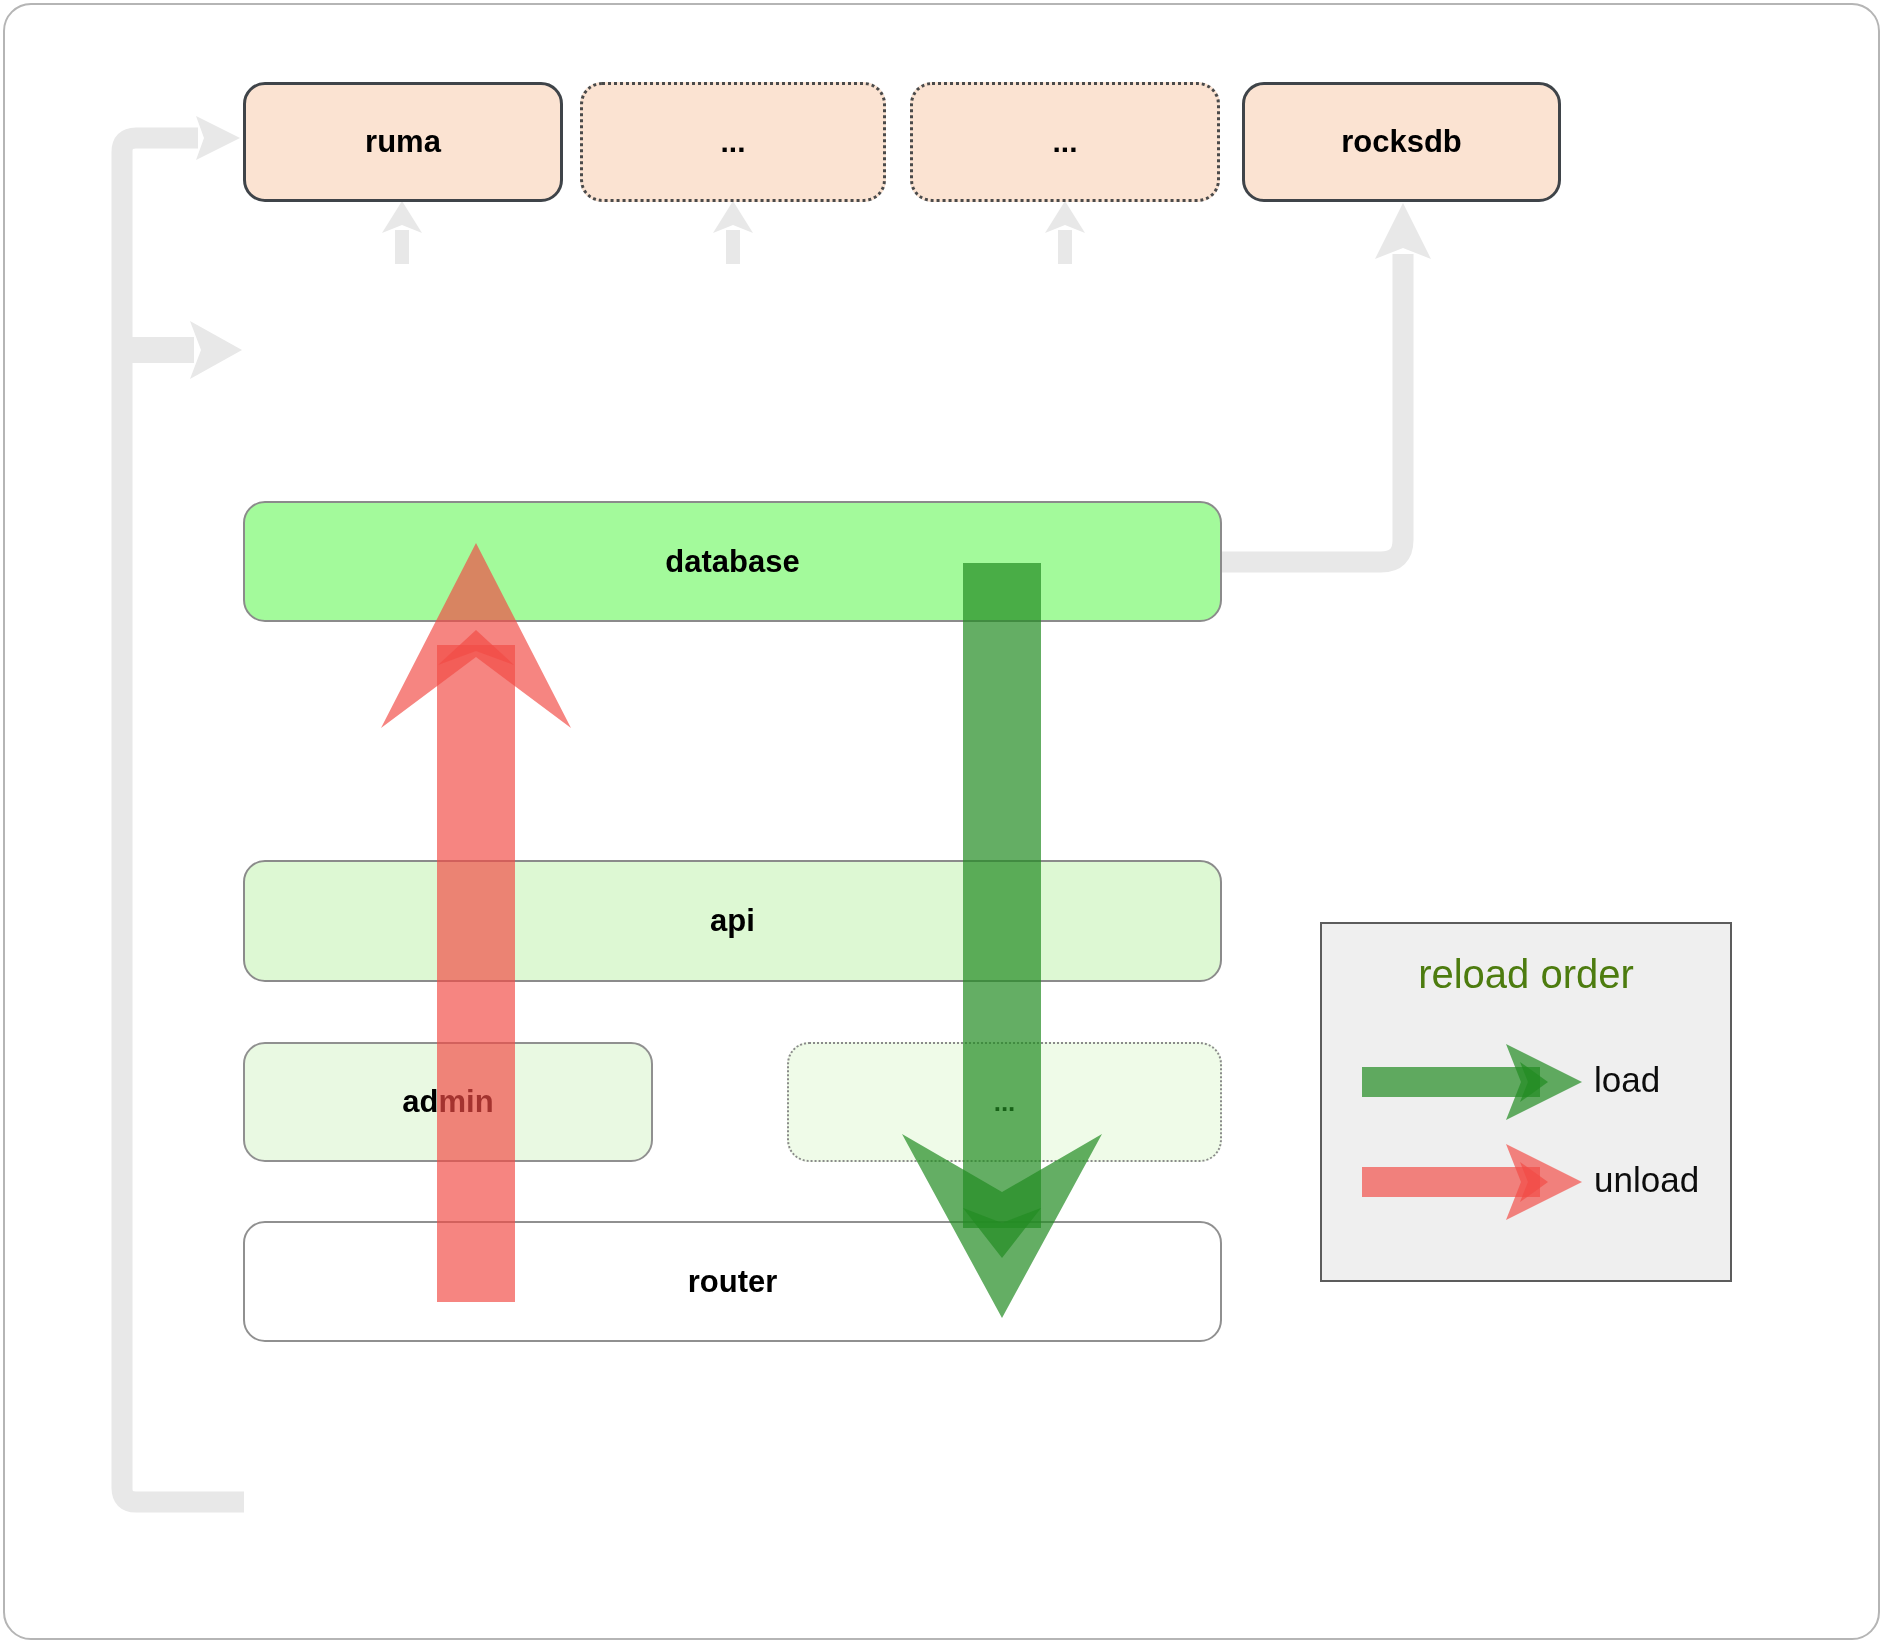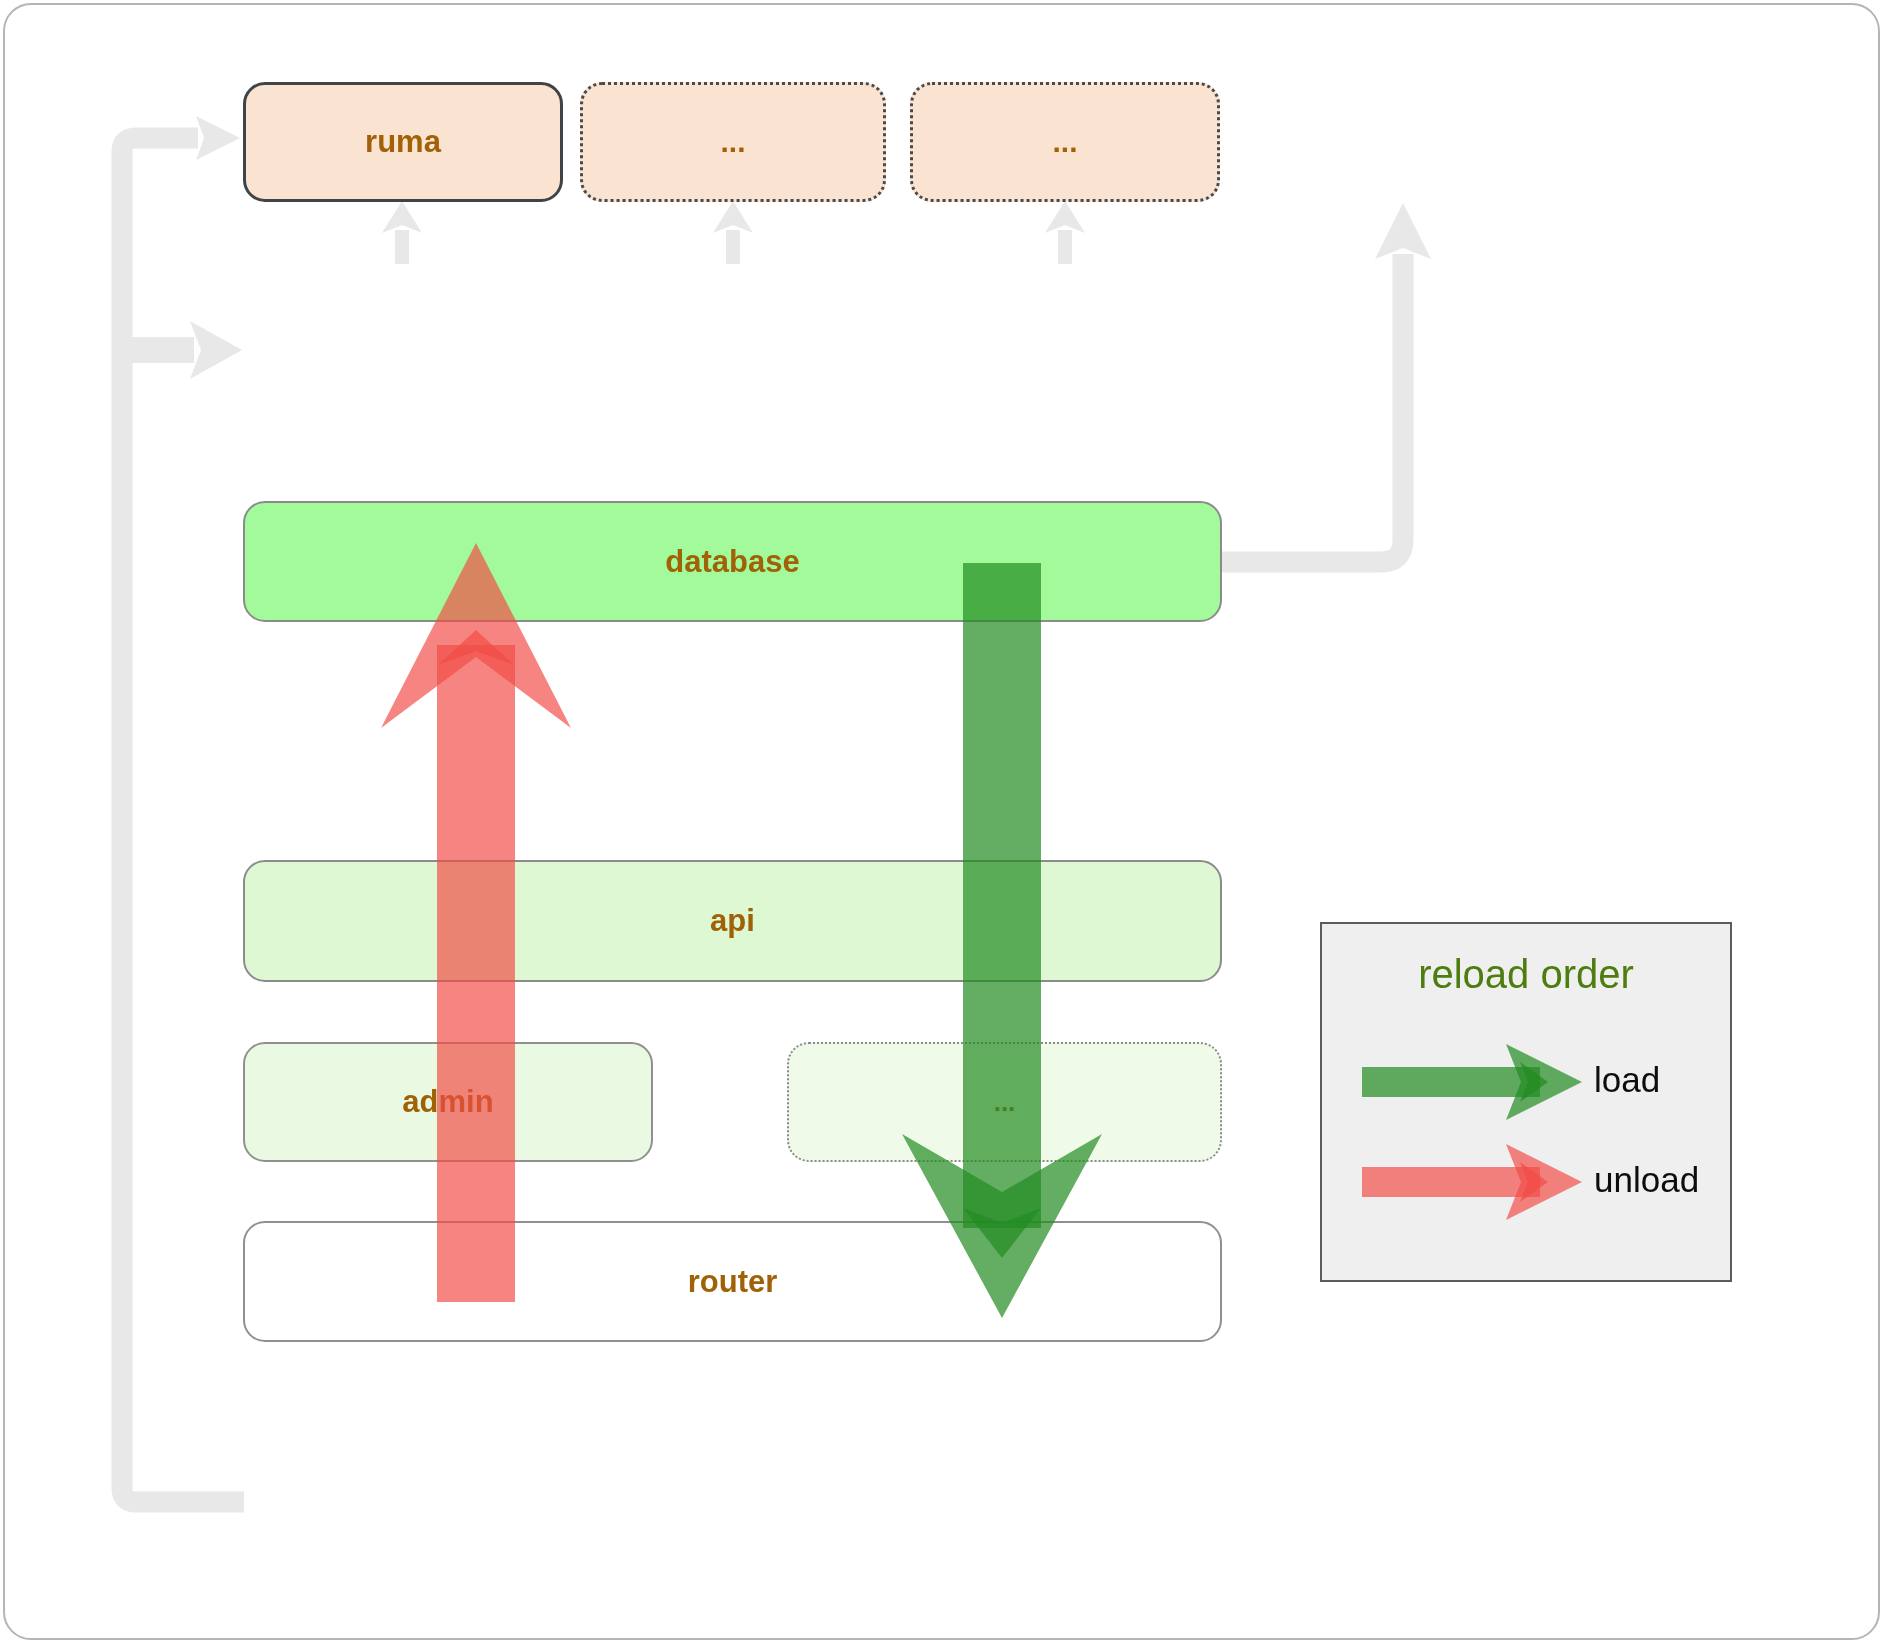--- a/index.html
+++ b/index.html
@@ -17,21 +17,21 @@
     pointer-events:none;
   }
   svg.layer{position:absolute;left:0;top:0;z-index:0;pointer-events:none;}
   svg.layer.top{z-index:3;}
   .node{
     position:absolute;
     box-sizing:border-box;
     display:flex;align-items:center;justify-content:center;
     border-radius:22px;
     z-index:1;
-    font-weight:600;font-size:31px;color:#a16207;
+    font-weight:600;font-size:31px;color:#000000;
   }
   
   .n-peach{background:#fbe3d2;}
   .b-dark{border:3px solid #3f4449;}
   .b-dark-dotted{border:3px dotted #4a4a4a;}
   .b-mid{border:2px solid #8b8b8b;}
   .b-mid-thin{border:2px solid #909090;}
   .b-mid-dotted{border:2px dotted #8a8a8a;}
   #node-ruma{left:243px;top:82px;width:320px;height:120px;}
   #node-ellipsis-1{left:580px;top:82px;width:306px;height:120px;font-weight:700;font-size:30px;}
@@ -95,20 +95,23 @@
 
   <div class="node n-peach b-dark" id="node-ruma">
     <span>ruma</span>
   </div>
   <div class="node n-peach b-dark-dotted" id="node-ellipsis-1">
     <span>...</span>
   </div>
   <div class="node n-peach b-dark-dotted" id="node-ellipsis-2">
     <span>...</span>
   </div>
+  <div class="node n-peach b-dark" id="node-rocksdb">
+    <span>rocksdb</span>
+  </div>
 
   <div class="node b-mid" id="node-database">
     <span>database</span>
   </div>
   <div class="node b-mid" id="node-api">
     <span>api</span>
   </div>
   <div class="node b-mid-thin" id="node-admin">
     <span>admin</span>
   </div>

